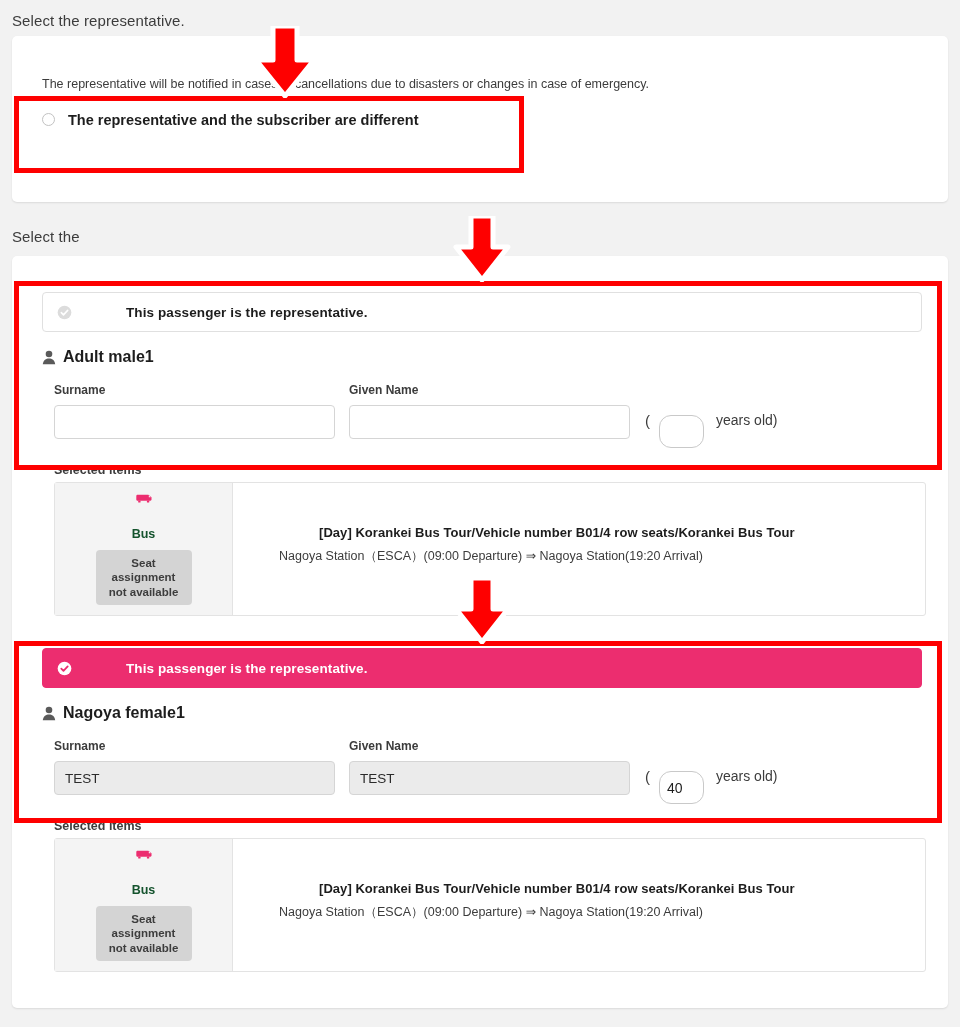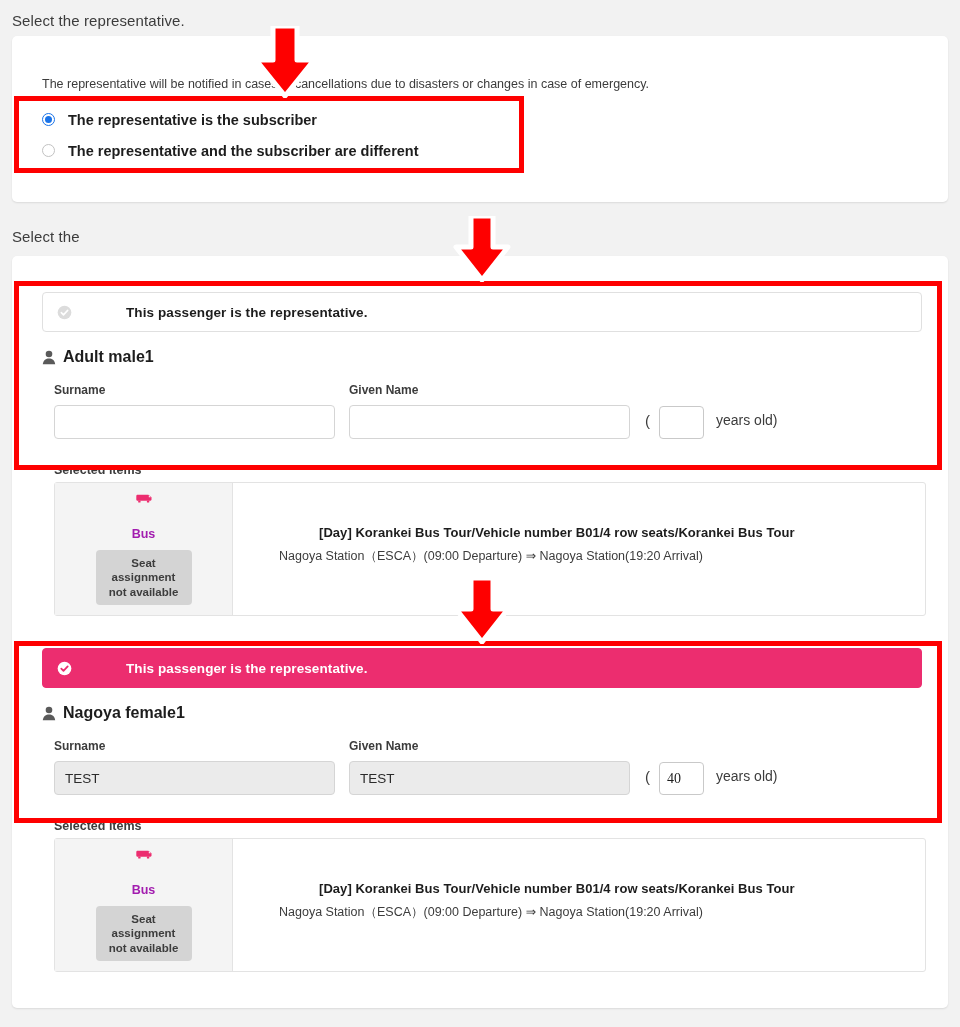--- a/index.html
+++ b/index.html
@@ -169,26 +169,26 @@
 
   .paren {
     position: absolute;
     font-size: 15px;
     color: #3c3c3c;
   }
   .paren-open  { left: 603px;  top: 7px; }
 
   .age-input {
     position: absolute;
-    left: 617px; top: 1px;
+    left: 617px; top: 10px;
     width: 45px; height: 33px;
     border: 1px solid #c9c9c9;
-    border-radius: 4px;
+    border-radius: 12px;
     background: #ffffff;
-    font-family: Liberation Serif, serif;
+    font-family: Liberation Sans, sans-serif;
     font-size: 14px;
     color: #1d1d1d;
     text-align: left;
     padding: 0 7px;
     outline: none;
   }
   .years-old {
     position: absolute;
     left: 674px; top: 7px;
     font-size: 14px;
@@ -221,21 +221,21 @@
     display: flex;
     flex-direction: column;
     align-items: center;
     justify-content: center;
     padding: 10px 0;
   }
   .bus-ico { width: 38px; height: 24px; display: block; }
   .bus-label {
     font-size: 12.5px;
     font-weight: bold;
-    color: #a21caf;
+    color: #14532d;
     margin-top: 23px;
   }
   .seat-btn {
     margin-top: 9px;
     width: 96px;
     background: #d4d4d4;
     border: none;
     border-radius: 4px;
     padding: 6px 2px;
     font-family: "Liberation Sans", sans-serif;
@@ -282,24 +282,20 @@
 <div id="page">
 
   <div class="section-heading" id="heading-1">Select the representative.</div>
 
   <div class="card" id="card-rep">
 
     <div class="notice-text">The representative will be notified in cases of cancellations due to disasters or changes in case of emergency.</div>
 
     <div class="radio-group">
 
-      <div class="radio-row">
-        <span class="radio-dot checked"></span>
-        <span class="radio-label">The representative is the subscriber</span>
-      </div>
 
       <div class="radio-row">
         <span class="radio-dot"></span>
         <span class="radio-label">The representative and the subscriber are different</span>
       </div>
 
     </div>
   </div>
 
   <div class="section-heading" id="heading-2">Select the</div>

